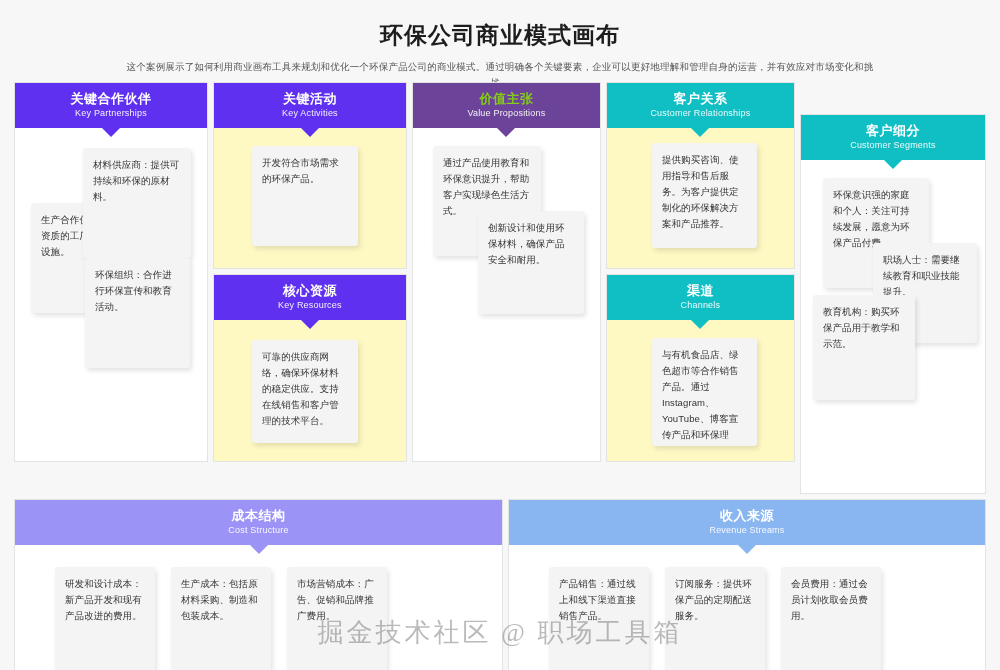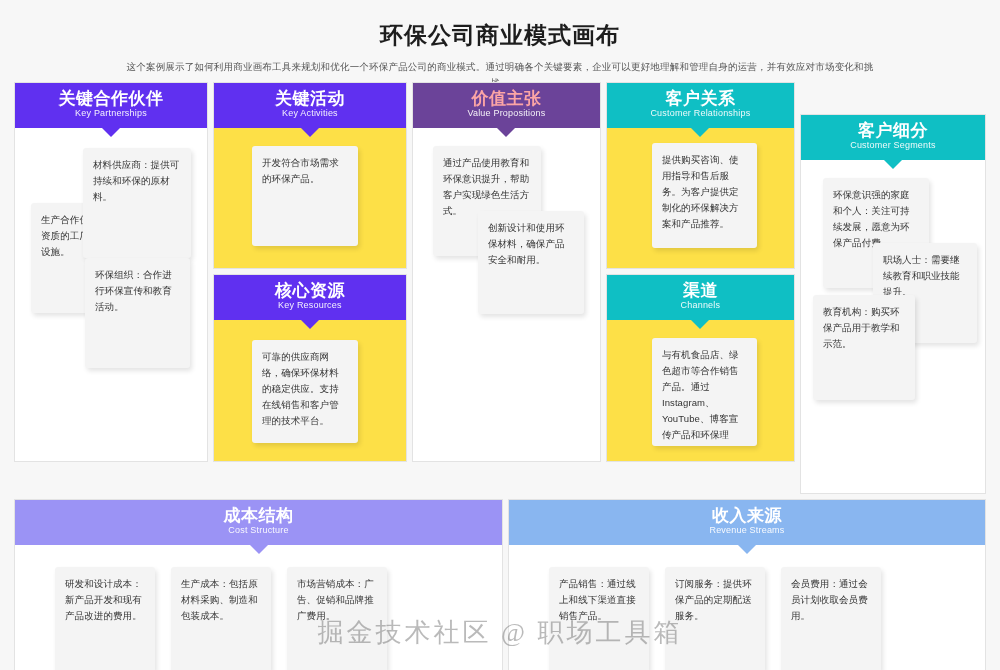--- a/index.html
+++ b/index.html
@@ -63,35 +63,35 @@
   .col-cr     { width: 192px; border-radius: 32px; }
   .col-cs     { width: 189px; margin-top: 32px; }
 
   .col-stack {
     display: flex;
     flex-direction: column;
     gap: 5px;
   }
 
   .block {
-    background: #fde047;
+    background: #fef9c3;
     border: 1px solid #e3e3e3;
     box-sizing: border-box;
     position: relative;
   }
 
   
   .bar {
     position: relative;
     text-align: center;
     color: #ffffff;
     padding: 7px 4px 8px 4px;
   }
   .bar .zh {
-    font-size: 17px;
+    font-size: 13px;
     font-weight: bold;
     line-height: 17px;
     display: block;
     letter-spacing: .5px;
   }
   .bar .en {
     font-size: 9px;
     line-height: 13px;
     display: block;
     opacity: .93;
@@ -209,21 +209,21 @@
           <span class="notch"></span>
         </div>
         <div class="notes" style="height:128px">
           <div class="note" style="left:38px;top:20px;width:106px;height:103px">可靠的供应商网络，确保环保材料的稳定供应。支持在线销售和客户管理的技术平台。</div>
         </div>
       </div>
     </div>
 
     <div class="col col-vp" style="height:380px">
       <div class="bar" style="background:#6b4399;color:#6b4399">
-        <span class="zh" style="color:#fca5a5">价值主张</span>
+        <span class="zh" style="color:#84cc16">价值主张</span>
         <span class="en" style="color:#fff">Value Propositions</span>
         <span class="notch"></span>
       </div>
       <div class="notes" style="height:320px">
         <div class="note" style="left:20px;top:18px;width:108px;height:110px;z-index:1">通过产品使用教育和环保意识提升，帮助客户实现绿色生活方式。</div>
         <div class="note" style="left:65px;top:83px;width:106px;height:103px;z-index:2">创新设计和使用环保材料，确保产品安全和耐用。</div>
       </div>
     </div>
 
     <div class="col-stack col-cr">

